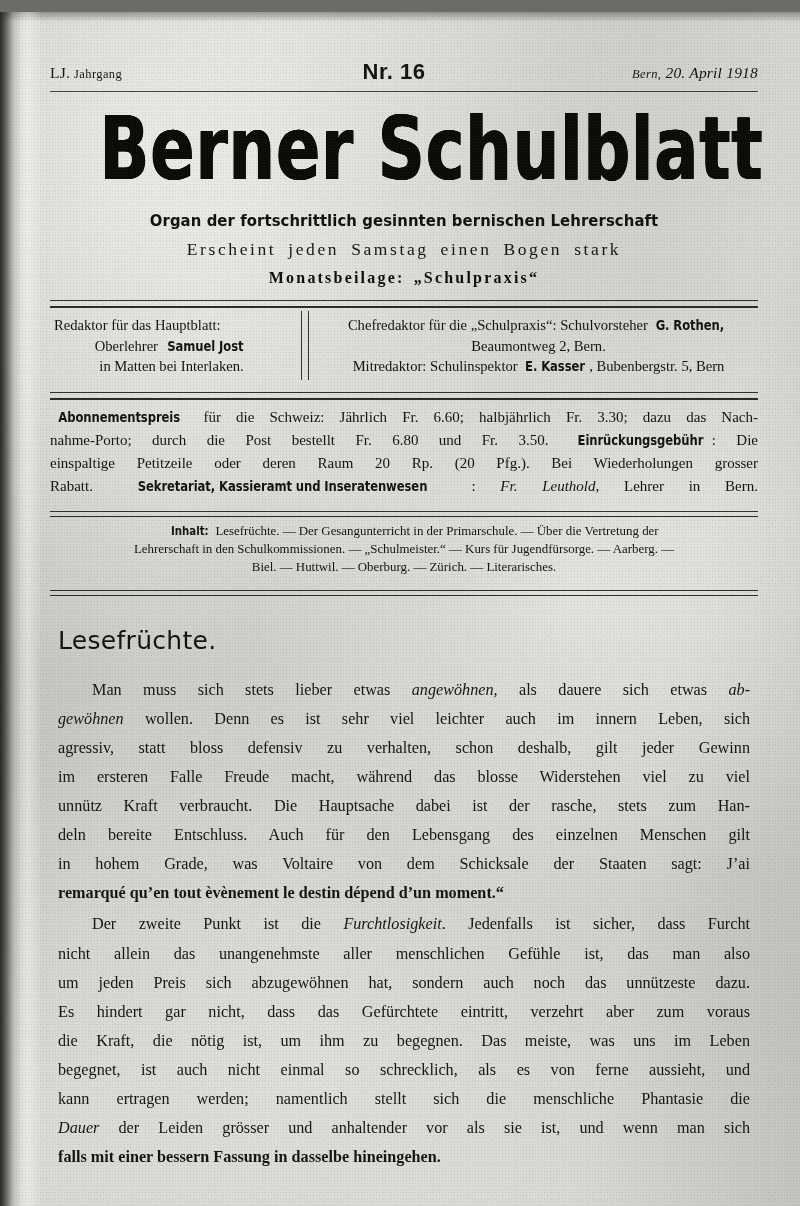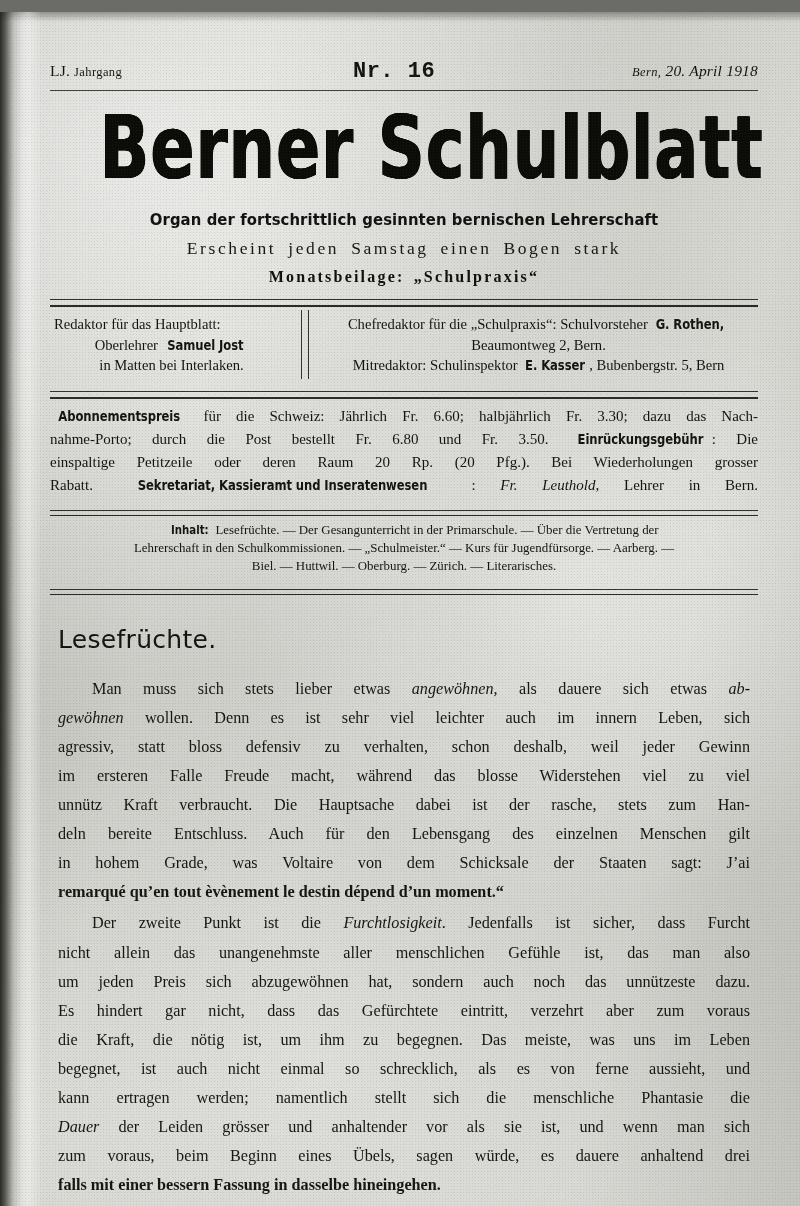--- a/index.html
+++ b/index.html
@@ -83,21 +83,21 @@
     display: flex;
     align-items: baseline;
     justify-content: space-between;
     padding-top: 46px;
     font-size: 15.5px;
     white-space: nowrap;
   }
   .topline .jahrgang { letter-spacing: 0.2px; }
   .smallcaps-word { font-size: 12.5px; letter-spacing: 0.4px; }
   .topline .nr {
-    font-family: Liberation Mono, monospace;
+    font-family: Liberation Sans, sans-serif;
     font-weight: bold;
     font-size: 22px;
     letter-spacing: 0.5px;
     margin-left: 34px;
     transform: translateY(1px);
   }
   .topline .place { letter-spacing: 0.2px; font-style: italic; }
 
   .rule-thin {
     height: 0;
@@ -328,35 +328,34 @@
 
     <div class="rule-double thinner tight"></div>
 
     <div class="article">
       <div class="article-title">Lesefrüchte.</div>
 
       <div class="body-lines">
 
         <span class="ln indent"><span>Man muss sich stets lieber etwas </span><i>angewöhnen,</i><span> als dauere sich etwas </span><i>ab-</i></span>
         <span class="ln"><i>gewöhnen</i><span> wollen. Denn es ist sehr viel leichter auch im innern Leben, sich</span></span>
-        <span class="ln">agressiv, statt bloss defensiv zu verhalten, schon deshalb, weil jeder Gewinn</span>
+        <span class="ln">agressiv, statt bloss defensiv zu verhalten, schon deshalb, gilt jeder Gewinn</span>
         <span class="ln">im ersteren Falle Freude macht, während das blosse Widerstehen viel zu viel</span>
         <span class="ln">unnütz Kraft verbraucht. Die Hauptsache dabei ist der rasche, stets zum Han-</span>
         <span class="ln">deln bereite Entschluss. Auch für den Lebensgang des einzelnen Menschen gilt</span>
         <span class="ln">in hohem Grade, was Voltaire von dem Schicksale der Staaten sagt: J’ai</span>
         <span class="ln flush">remarqué qu’en tout èvènement le destin dépend d’un moment.“</span>
 
         <span class="ln indent gap"><span>Der zweite Punkt ist die </span><i>Furchtlosigkeit</i><span>. Jedenfalls ist sicher, dass Furcht</span></span>
         <span class="ln">nicht allein das unangenehmste aller menschlichen Gefühle ist, das man also</span>
         <span class="ln">um jeden Preis sich abzugewöhnen hat, sondern auch noch das unnützeste dazu.</span>
         <span class="ln">Es hindert gar nicht, dass das Gefürchtete eintritt, verzehrt aber zum voraus</span>
         <span class="ln">die Kraft, die nötig ist, um ihm zu begegnen. Das meiste, was uns im Leben</span>
         <span class="ln">begegnet, ist auch nicht einmal so schrecklich, als es von ferne aussieht, und</span>
         <span class="ln">kann ertragen werden; namentlich stellt sich die menschliche Phantasie die</span>
         <span class="ln"><i>Dauer</i><span> der Leiden grösser und anhaltender vor als sie ist, und wenn man sich</span></span>
-        <span class="ln">zum voraus, beim Beginn eines Übels, sagen würde, es dauere anhaltend drei</span>
         <span class="ln flush">falls mit einer bessern Fassung in dasselbe hineingehen.</span>
 
       </div>
     </div>
 
   </div>
 </div>
 
 </body></html>

